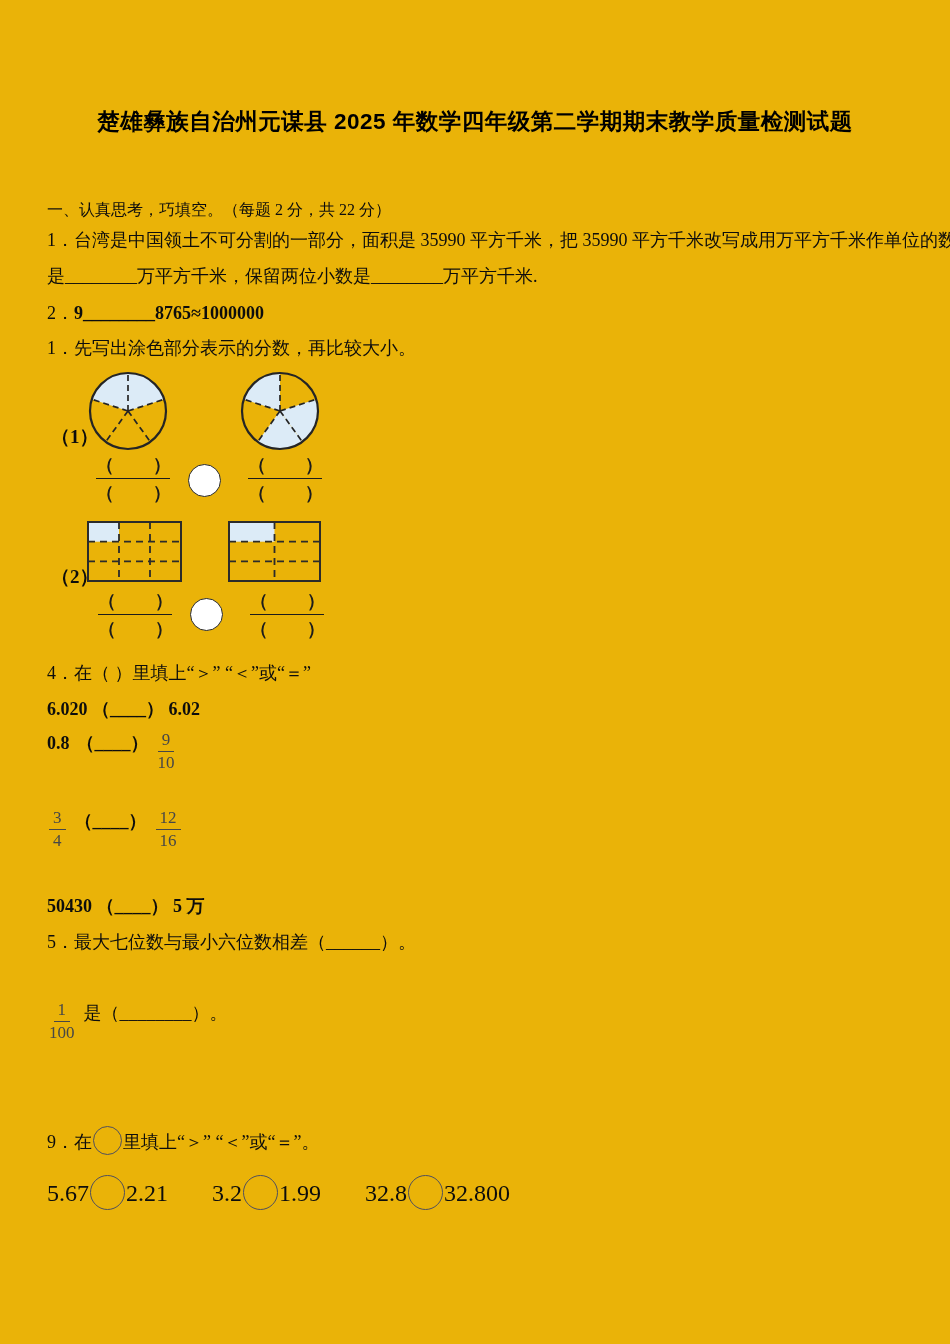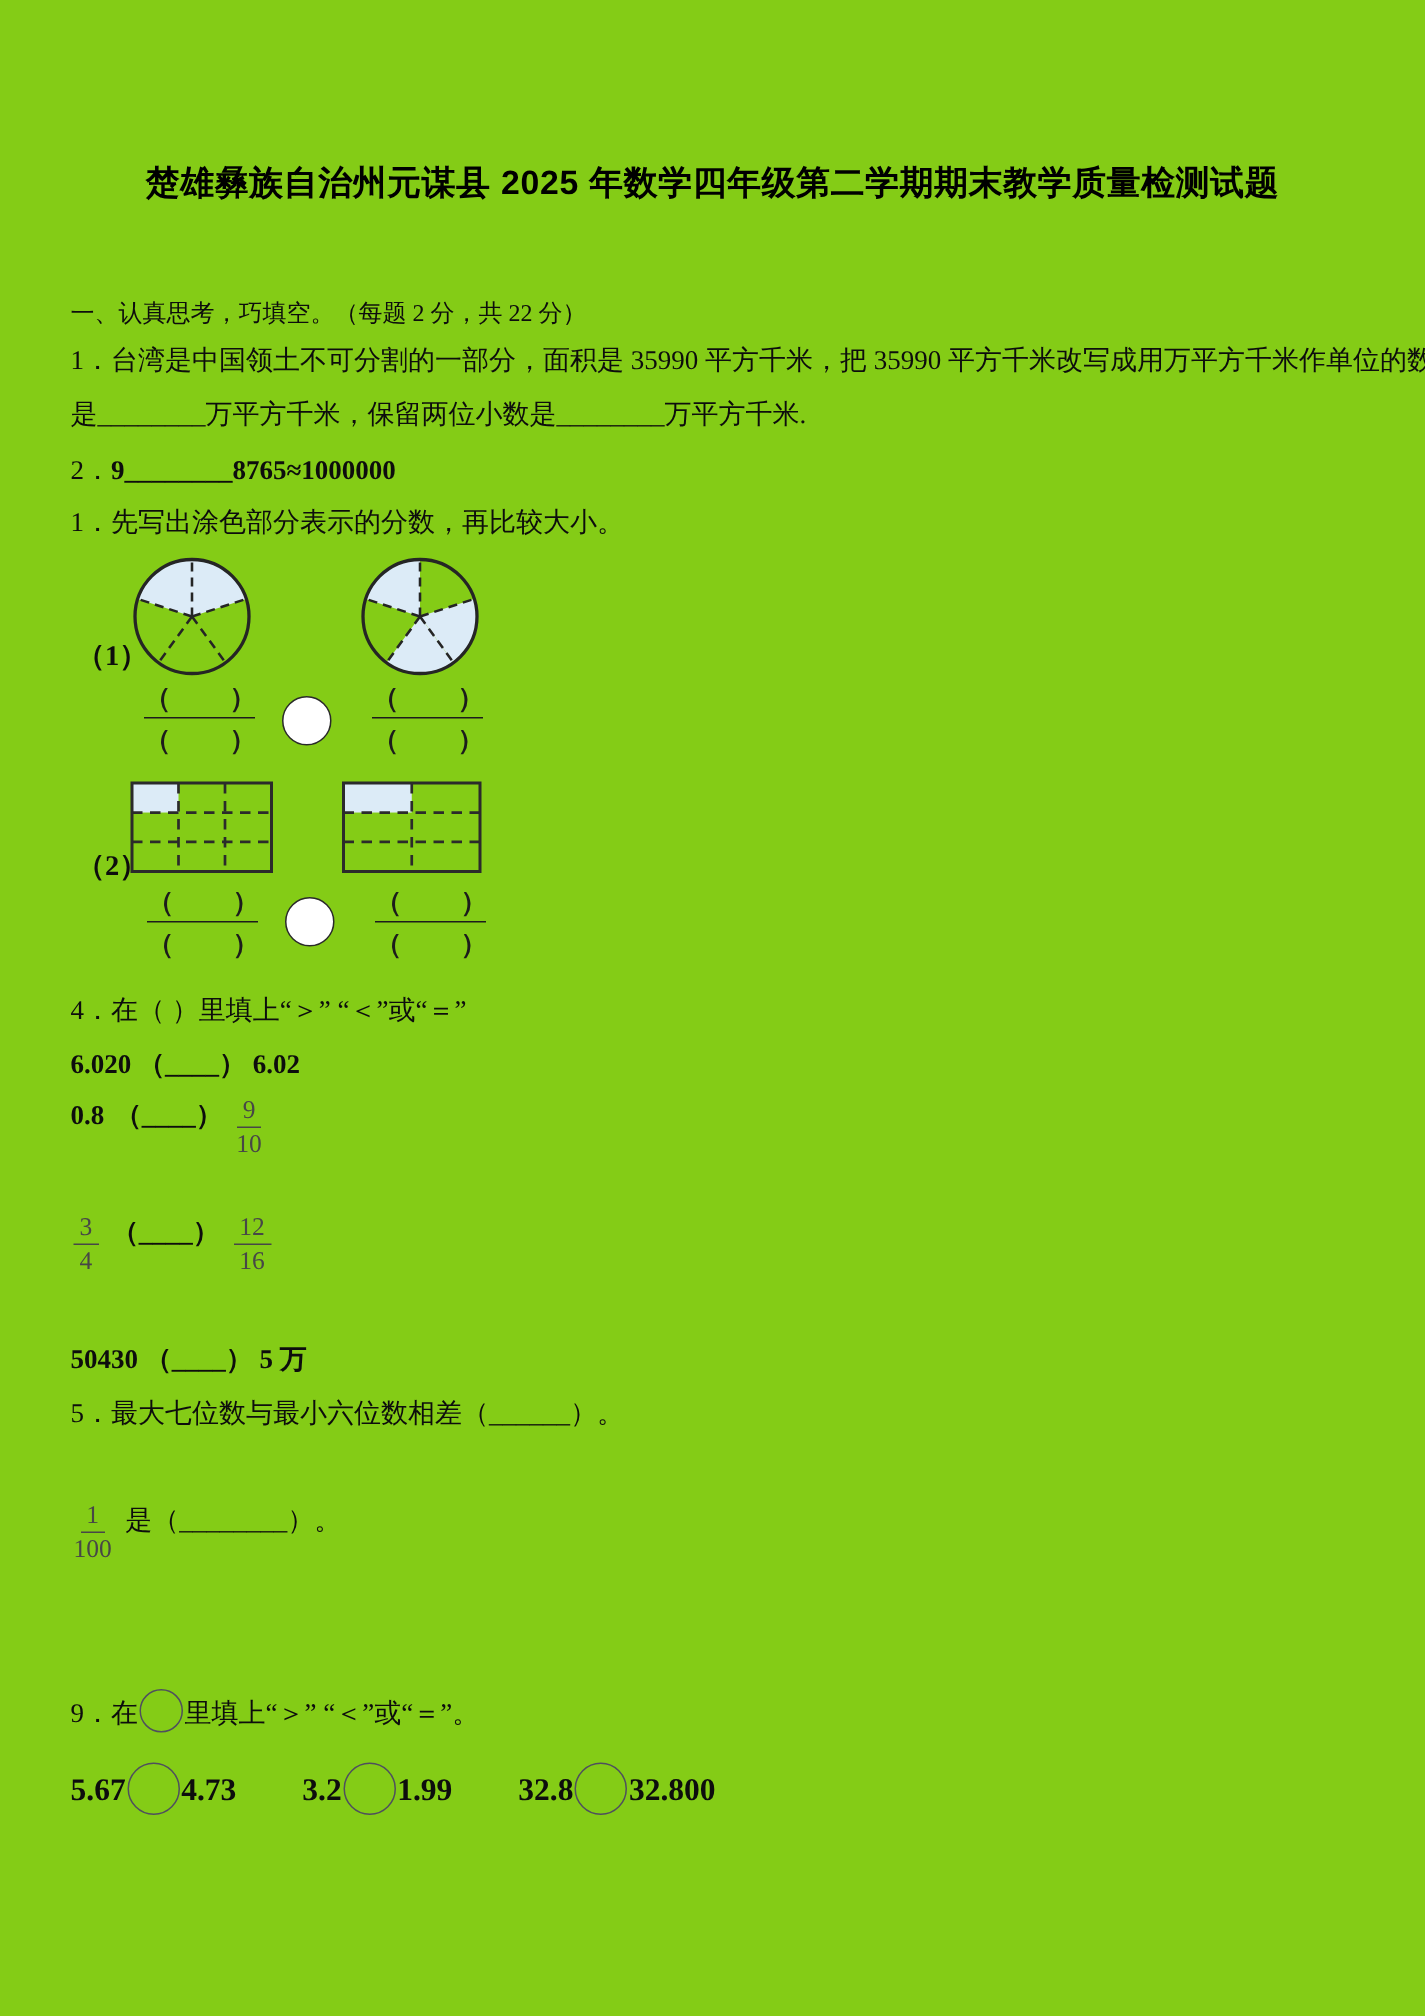--- a/index.html
+++ b/index.html
@@ -1,17 +1,17 @@
 <!DOCTYPE html>
 <html><head>
 <meta charset="utf-8">
 <style>
   html,body{margin:0;padding:0;background:#fff;}
   .page{
-    position:relative;width:950px;height:1344px;background:#84cc16;
+    position:relative;width:950px;height:1344px;background:#eab308;
     font-family:"Liberation Serif",serif;color:#0d0d0d;overflow:hidden;
   }
   .row{position:absolute;left:47px;font-size:18px;line-height:26px;white-space:nowrap;}
   .title{
     position:absolute;top:106px;left:0;width:100%;text-align:center;
     font-family:"Liberation Sans",sans-serif;font-weight:bold;font-size:22.5px;
     letter-spacing:.5px;color:#000;
   }
   .section-header{font-weight:400;font-size:16px;}
   .num{font-weight:700;}
@@ -37,21 +37,21 @@
   }
   .fig-label{position:absolute;left:51px;font-size:19px;font-weight:700;}
   .inline-circle{
     display:inline-block;width:29px;height:29px;border:1.7px solid #4f4f5e;
     border-radius:50%;box-sizing:border-box;vertical-align:-7px;margin:0 1px;
   }
   .big-circle{
     display:inline-block;width:35px;height:35px;border:1.7px solid #4f4f5e;
     border-radius:50%;box-sizing:border-box;vertical-align:-9px;margin:0 1px;
   }
-  .q10row{display:flex;align-items:flex-start;font-weight:700;font-size:21px;}
+  .q10row{display:flex;align-items:flex-start;font-weight:400;font-size:24px;}
   .q10row .grp{display:flex;align-items:center;}
   svg{position:absolute;overflow:visible;}
 </style>
 </head>
 <body>
 
 <div class="page">
 
   <div class="title">楚雄彝族自治州元谋县 2025 年数学四年级第二学期期末教学质量检测试题</div>
 
@@ -177,21 +177,21 @@
     <span>是（________）。</span>
   </div>
 
 
   <div class="row" style="top:1126px"><span>9．在</span><span class="inline-circle"></span><span>里填上“＞” “＜”或“＝”。</span></div>
 
   <div class="row q10row" style="top:1175px">
     <span class="grp">
         <span>5.67</span>
         <span class="big-circle"></span>
-        <span>4.73</span>
+        <span>2.21</span>
       </span>
     <span style="width:44px"></span>
     <span class="grp">
         <span>3.2</span>
         <span class="big-circle"></span>
         <span>1.99</span>
       </span>
     <span style="width:44px"></span>
     <span class="grp">
         <span>32.8</span>

